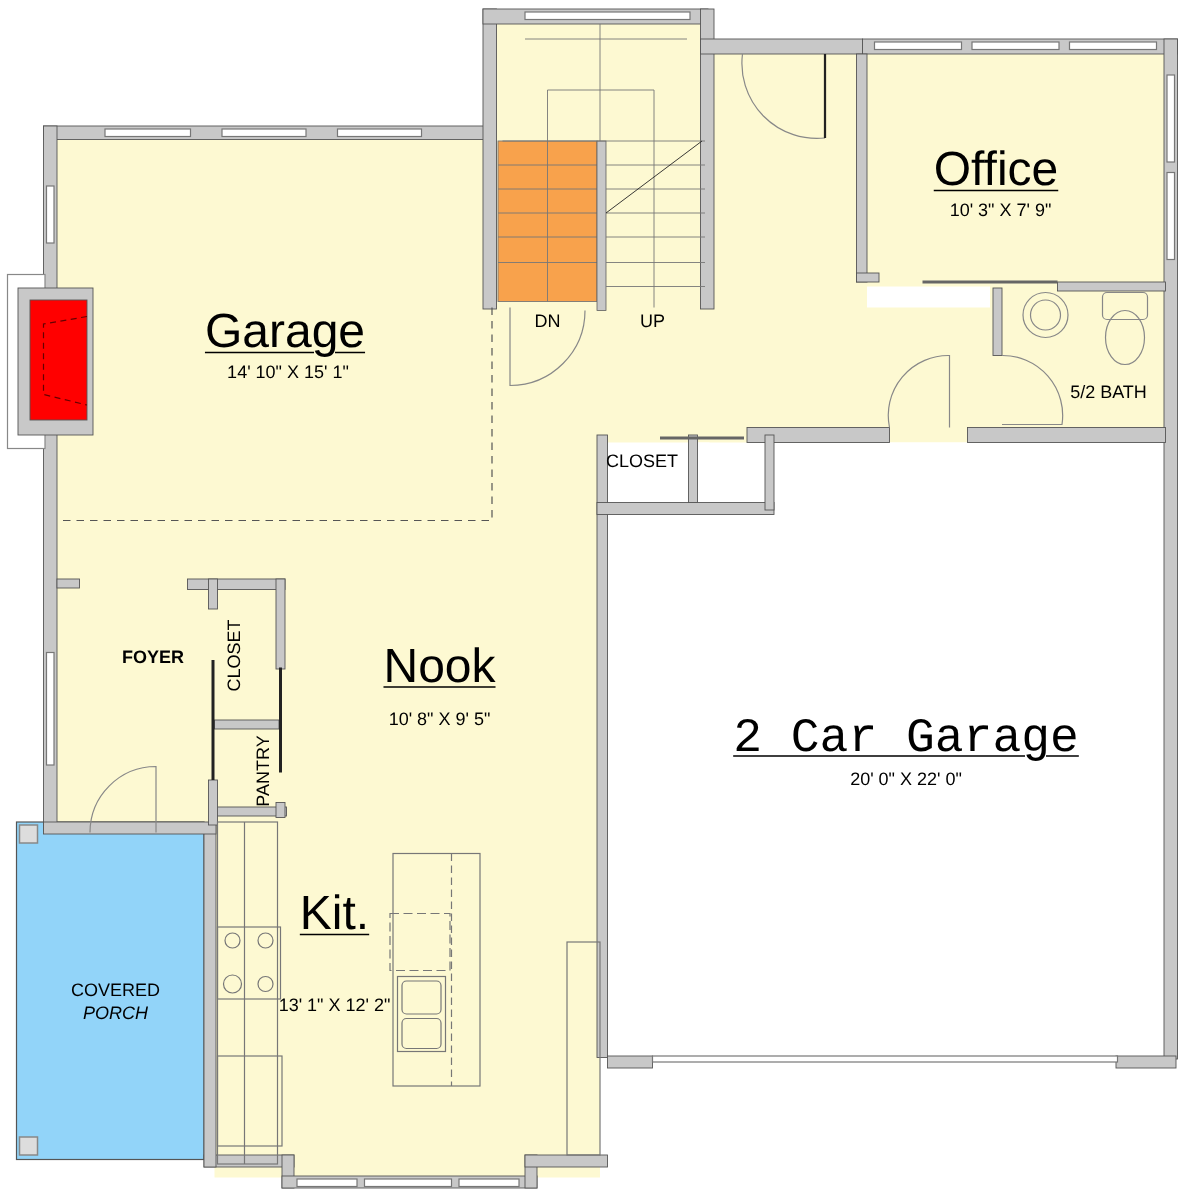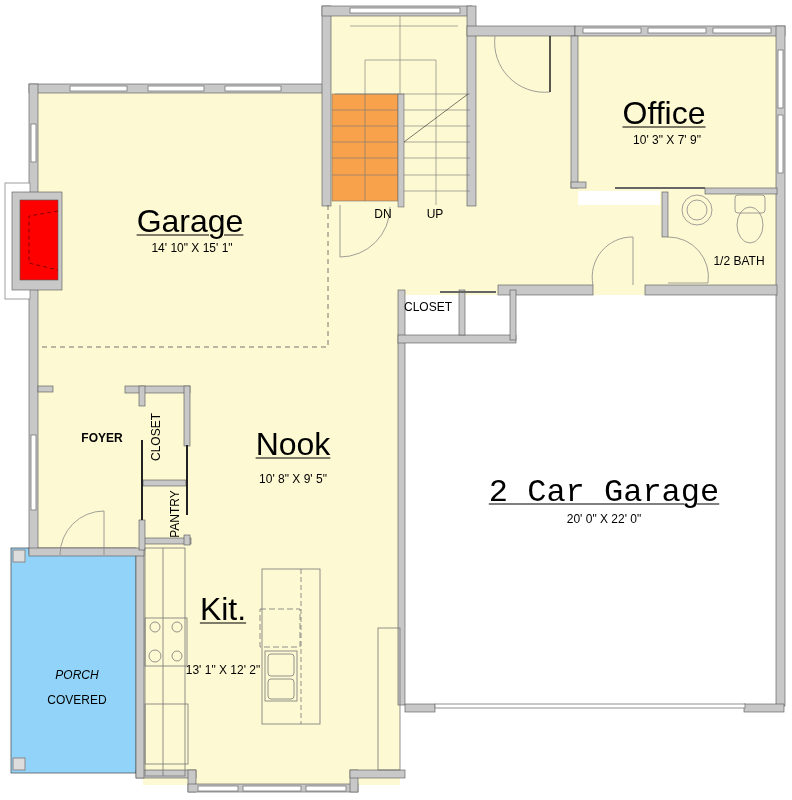--- a/index.html
+++ b/index.html
@@ -189,21 +189,21 @@
 
 <div class="lbl room-name" style="left:293px;top:444px;">Nook</div>
 <div class="lbl room-dim" style="left:293px;top:479px;">10' 8" X 9' 5"</div>
 
 <div class="lbl room-name" style="left:223px;top:609px;">Kit.</div>
 <div class="lbl room-dim" style="left:223px;top:670px;">13' 1" X 12' 2"</div>
 
 <div class="lbl room-name" style="left:604px;top:492px;font-family:Liberation Mono, monospace;">2 Car Garage</div>
 <div class="lbl room-dim" style="left:604px;top:519px;">20' 0" X 22' 0"</div>
 
-<div class="lbl small" style="left:383px;top:214px;">DN</div>
+<div class="lbl small" style="left:365px;top:214px;">DN</div>
 <div class="lbl small" style="left:435px;top:214px;">UP</div>
-<div class="lbl small" style="left:739px;top:261px;">1/2 BATH</div>
+<div class="lbl small" style="left:739px;top:261px;">5/2 BATH</div>
 <div class="lbl small" style="left:428px;top:307px;">CLOSET</div>
 <div class="lbl small vert" style="left:156px;top:437px;">CLOSET</div>
 <div class="lbl small vert" style="left:175px;top:514px;">PANTRY</div>
 <div class="lbl small" style="left:102px;top:438px;font-weight:bold;">FOYER</div>
-<div class="lbl small" style="left:77px;top:660px;margin-top:40px;">COVERED</div>
+<div class="lbl small" style="left:77px;top:660px;">COVERED</div>
 <div class="lbl small" style="left:77px;top:675px;font-style:italic;">PORCH</div>
 
 </body></html>

